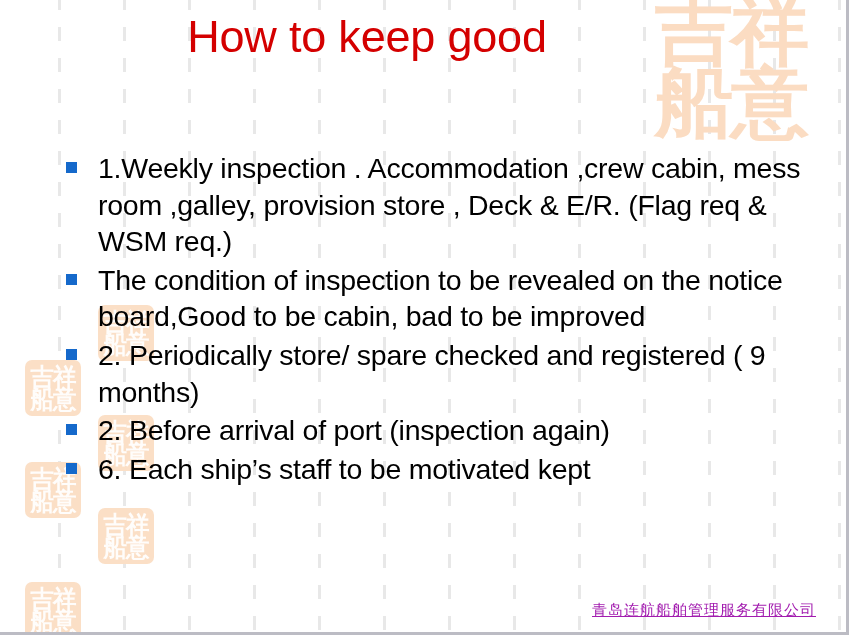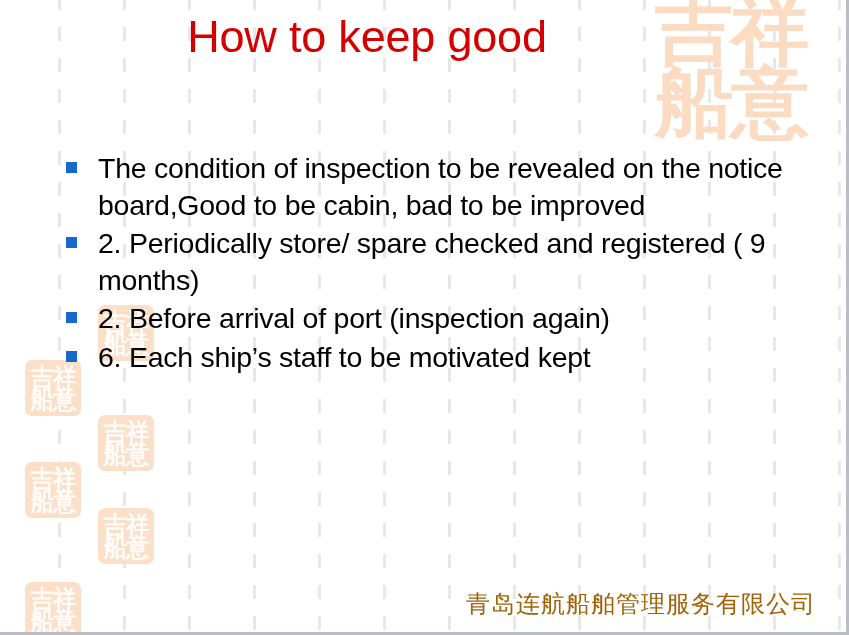--- a/index.html
+++ b/index.html
@@ -123,25 +123,26 @@
     background: #1569cb;
   }
   .bullet-text { display: block; }
 
   
   #footer {
     position: absolute;
     z-index: 3;
     right: 30px;
     bottom: 12px;
-    color: #a16207;
+    color: #a21caf;
     font-family: "DejaVu Serif", "Liberation Serif", serif;
-    font-size: 24px;
+    font-size: 15px;
     letter-spacing: 1px;
     white-space: nowrap;
+    text-decoration: underline;
   }
 </style>
 </head>
 <body>
 
 <div id="slide">
 
   <div class="grid-layer">
     <div class="grid-line" style="left:58px"></div>
     <div class="grid-line" style="left:123px"></div>
@@ -181,20 +182,24 @@
     <span class="seal-glyphs">吉祥船意</span>
   </div>
 
   <div id="title">
     <span class="tline">How to keep good</span>
   </div>
 
   <div id="bullets">
     <div class="bullet-item">
       <span class="bullet-marker"></span>
+      <span class="bullet-text">1.Weekly inspection . Accommodation ,crew cabin, mess room ,galley, provision store , Deck &amp; E/R. (Flag req &amp; WSM req.)</span>
+    </div>
+    <div class="bullet-item">
+      <span class="bullet-marker"></span>
       <span class="bullet-text"> The condition of inspection to be revealed on the notice board,Good to be cabin, bad to be improved</span>
     </div>
     <div class="bullet-item">
       <span class="bullet-marker"></span>
       <span class="bullet-text">2. Periodically store/ spare checked and registered ( 9 months)</span>
     </div>
     <div class="bullet-item">
       <span class="bullet-marker"></span>
       <span class="bullet-text">2. Before arrival of port (inspection again)</span>
     </div>

